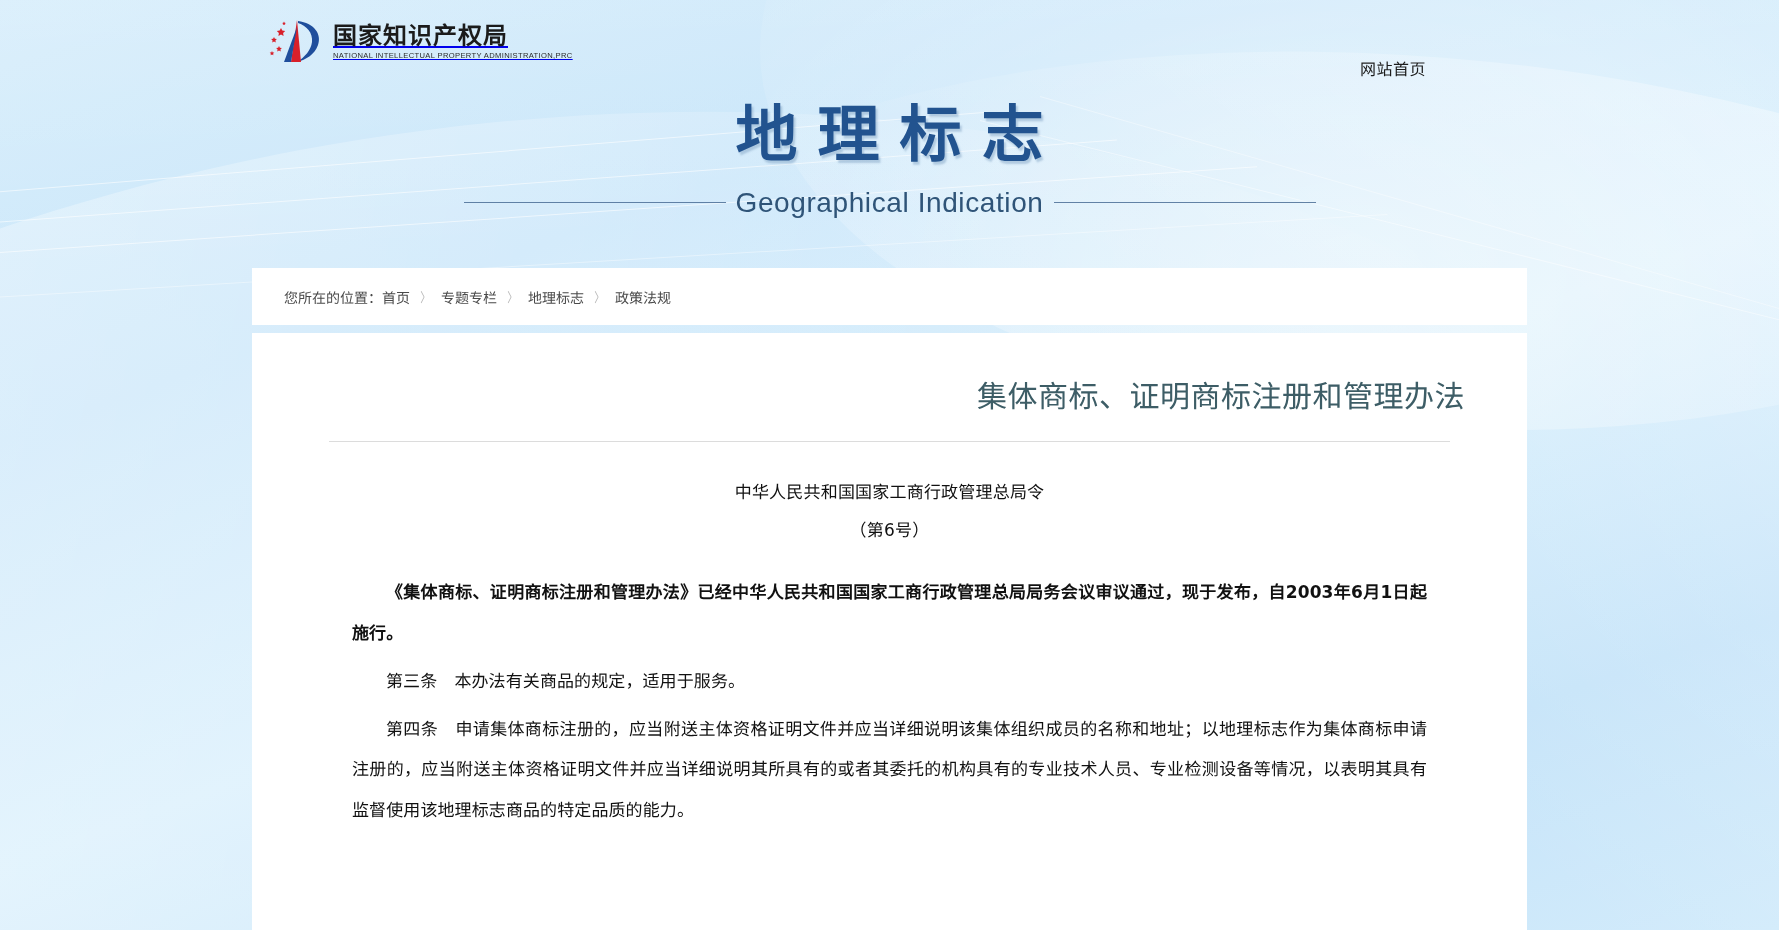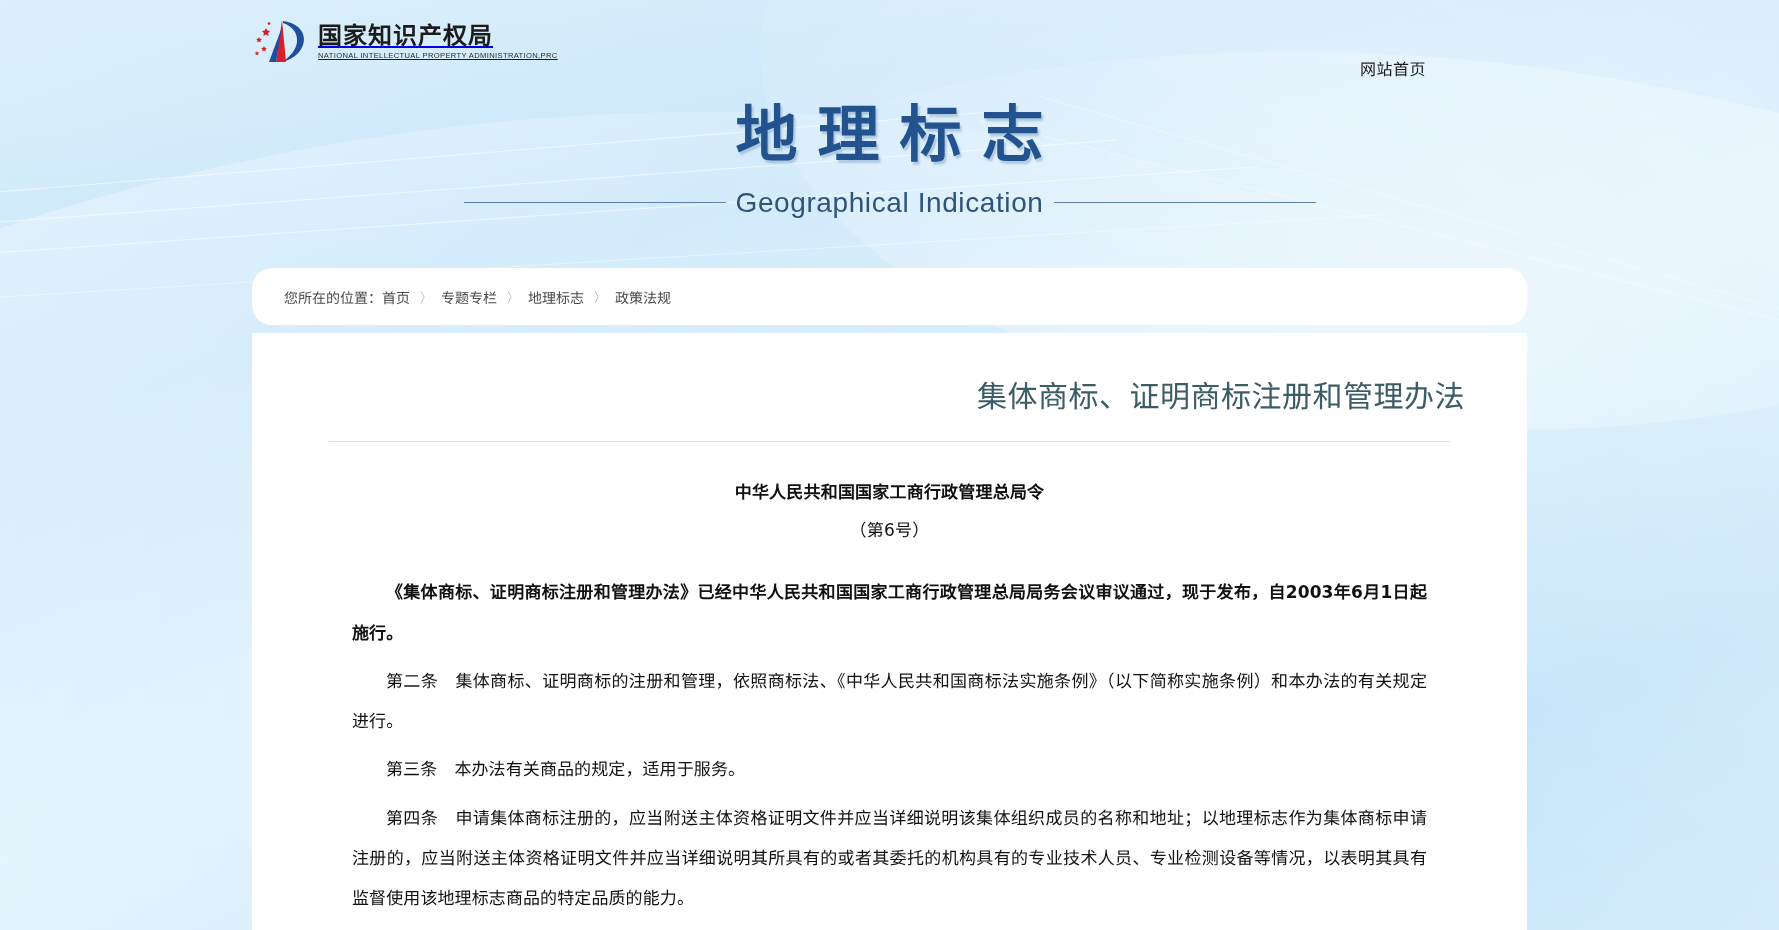--- a/index.html
+++ b/index.html
@@ -71,21 +71,21 @@
   
   #topbar {
     position: absolute;
     left: 0; top: 0;
     width: 1779px; height: 90px;
     z-index: 5;
   }
 
   #logo {
     position: absolute;
-    left: 253px; top: 18px;
+    left: 268px; top: 18px;
     display: flex;
     align-items: center;
     gap: 7px;
   }
   #logo .mark {
     position: relative;
     width: 58px; height: 48px;
     flex: 0 0 auto;
   }
   #logo .mark svg { display: block; }
@@ -170,21 +170,20 @@
     width: 1275px;
     z-index: 6;
   }
 
   #breadcrumb-bar {
     background: #fff;
     height: 57px;
     display: flex;
     align-items: center;
     padding-left: 32px;
-    border-radius: 20px;
   }
   #breadcrumb {
     font-family: "DejaVu Sans", sans-serif;
     font-size: 14px;
     color: #4a4a4a;
     display: flex;
     align-items: center;
     white-space: nowrap;
   }
   #breadcrumb .bc-prefix { color: #4a4a4a; }
@@ -238,21 +237,21 @@
     margin-top: 34px;
   }
   #article-body .center-line {
     font-family: "DejaVu Sans", sans-serif;
     font-size: 17px;
     color: #111;
     text-align: center;
     line-height: 1.95;
     letter-spacing: .2px;
   }
-  #article-body .center-line.first { margin-top: 20px; font-weight: bold; }
+  #article-body .center-line.first { margin-top: 20px; }
   #article-body .center-line.second { margin-top: 5px; }
   #article-body p.para {
     font-family: "DejaVu Sans", sans-serif;
     font-size: 17px;
     color: #111;
     line-height: 2.37;
     text-align: justify;
     text-justify: inter-ideograph;
     text-indent: 2em;
     margin-top: 8px;
@@ -332,18 +331,17 @@
     <h1 id="article-title">集体商标、证明商标注册和管理办法</h1>
 
 
     <div id="article-divider"></div>
 
     <div id="article-body">
       <div class="center-line first">中华人民共和国国家工商行政管理总局令</div>
       <div class="center-line second">（第6号）</div>
 
       <p class="para lead">《集体商标、证明商标注册和管理办法》已经中华人民共和国国家工商行政管理总局局务会议审议通过，现于发布，自2003年6月1日起施行。</p>
-      <p class="para">第二条　集体商标、证明商标的注册和管理，依照商标法、《中华人民共和国商标法实施条例》（以下简称实施条例）和本办法的有关规定进行。</p>
       <p class="para">第三条　本办法有关商品的规定，适用于服务。</p>
       <p class="para">第四条　申请集体商标注册的，应当附送主体资格证明文件并应当详细说明该集体组织成员的名称和地址；以地理标志作为集体商标申请注册的，应当附送主体资格证明文件并应当详细说明其所具有的或者其委托的机构具有的专业技术人员、专业检测设备等情况，以表明其具有监督使用该地理标志商品的特定品质的能力。</p>
     </div>
   </article>
 </div>
 
 </body></html>

